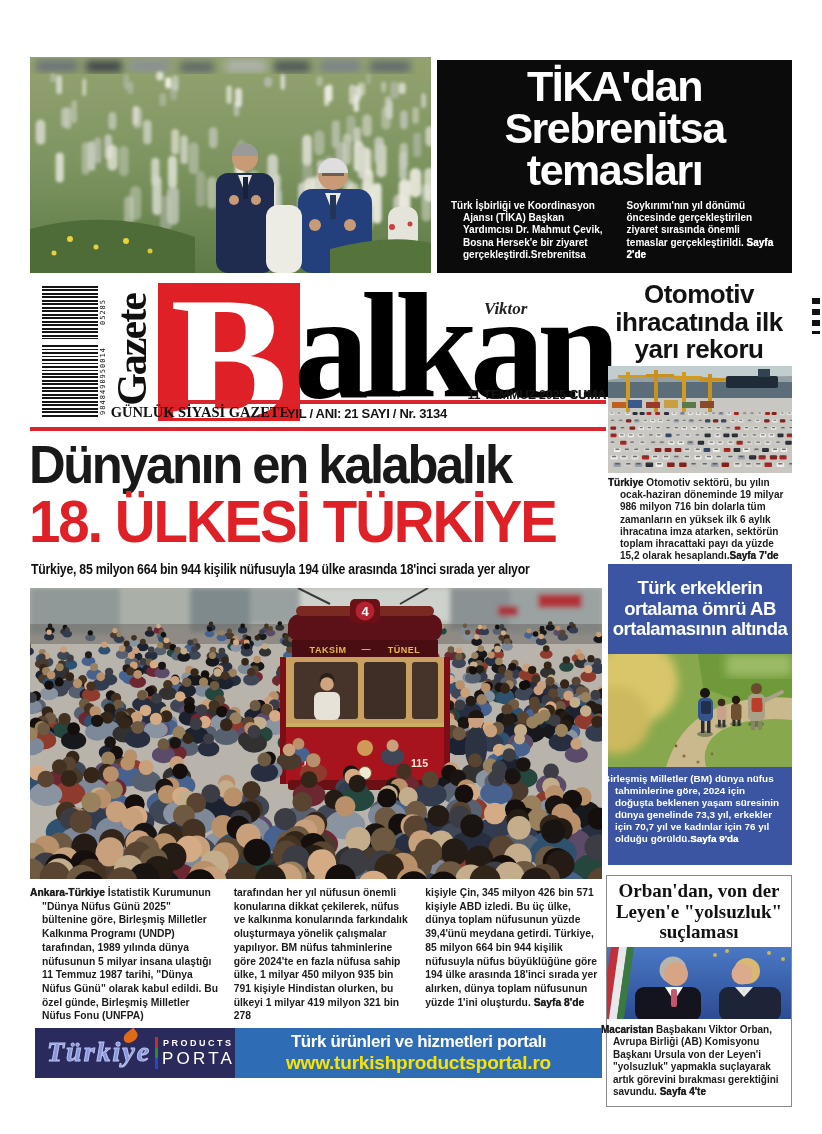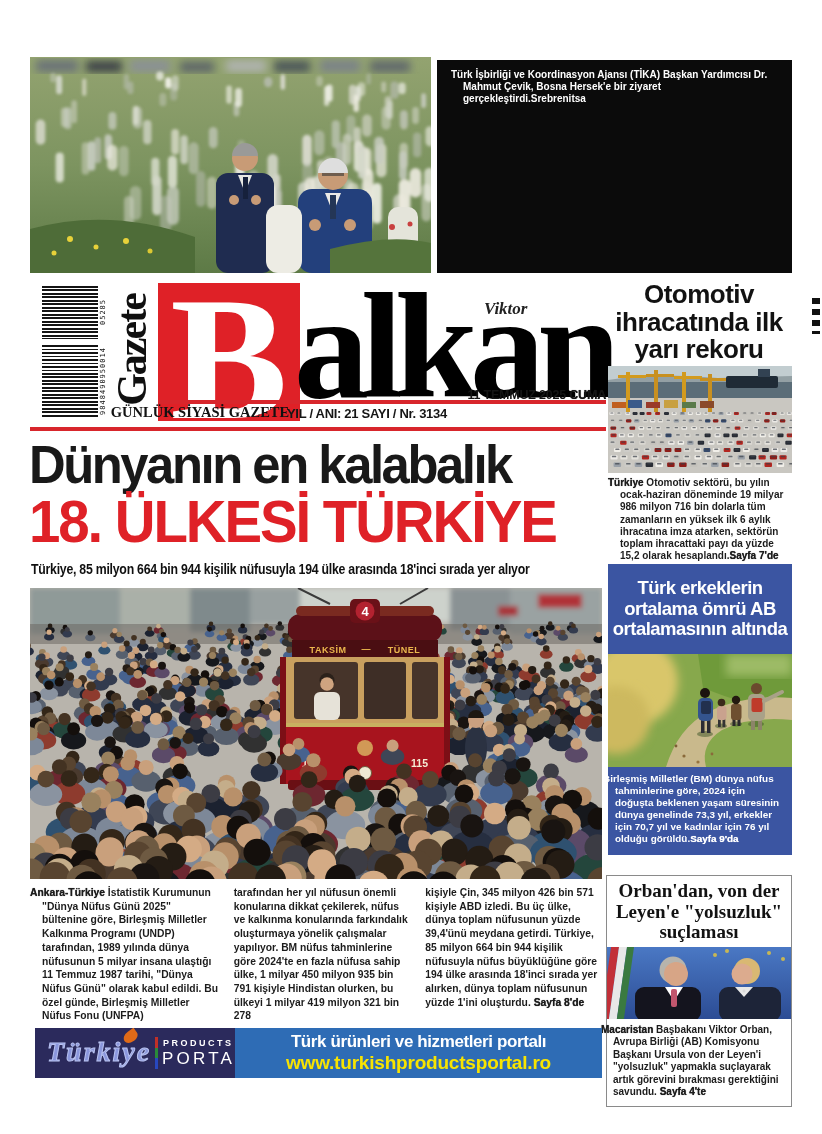--- a/index.html
+++ b/index.html
@@ -47,21 +47,21 @@
 .ph-crowd{left:30px;top:588px}
 .lead-cols{left:30px;top:886px;width:572px;display:flex;gap:15px}
 .lead-cols p{flex:1;font-size:10.3px;line-height:13.7px}
 
 
 .oto-h{left:606px;top:281px;width:186px;text-align:center;font-family:Liberation Sans, sans-serif;font-weight:bold;font-size:26px;line-height:27.5px;letter-spacing:-.5px;color:#121212}
 .ph-port{left:608px;top:366px}
 .oto-p{left:608px;top:477px;width:184px;font-size:10px;line-height:12.2px}
 .life-h{left:608px;top:564px;width:184px;height:90px;background:#3b55a2;color:#fff;display:flex;align-items:center;justify-content:center;text-align:center;font-weight:bold;font-size:18.5px;line-height:20.5px;letter-spacing:-.5px;padding:0 4px}
 .ph-fam{left:608px;top:654px}
-.life-p{left:608px;top:767px;width:184px;height:88px;background:#3b55a2;color:#fff;padding:6px 7px 0;font-size:9.9px;line-height:11.9px}
+.life-p{left:608px;top:767px;width:184px;height:98px;background:#3b55a2;color:#fff;padding:6px 7px 0;font-size:9.9px;line-height:11.9px}
 .orban{left:606px;top:875px;width:186px;border:1px solid #8a8a8a;background:#fff}
 .orban-h{padding:5px 4px 4px;text-align:center;font-family:"Liberation Serif",serif;font-weight:bold;font-size:19px;line-height:20.5px;color:#121212}
 .orban-p{padding:5px 6px 7px;font-size:10px;line-height:12.6px}
 
 
 .banner{left:35px;top:1028px;width:567px;height:50px;display:flex}
 .banner-logo{width:200px;background:#2b2a5c;position:relative;overflow:hidden}
 .tp-script{position:absolute;left:12px;top:8px;font-family:"Liberation Serif",serif;font-style:italic;font-weight:bold;font-size:28px;letter-spacing:2px;color:#8a96dc;-webkit-text-stroke:1px #b8c2f0}
 .tp-flame{position:absolute;left:88px;top:3px;width:15px;height:11px;background:#e06a18;border-radius:70% 0 60% 60%;transform:rotate(-35deg)}
 .tp-bar{position:absolute;left:120px;top:9px;width:3px;height:32px;background:linear-gradient(#c03028 0 34%,#2a8a3a 34% 67%,#2848c0 67% 100%)}
@@ -241,22 +241,28 @@
         <circle cx="66" cy="190" r="2.5" fill="#e8d23a"></circle>
       <circle cx="96" cy="184" r="3" fill="#e8d23a"></circle>
         <circle cx="120" cy="194" r="2.5" fill="#dcc832"></circle>
       <circle cx="24" cy="196" r="2.5" fill="#e8d23a"></circle>
         <circle cx="362" cy="170" r="3" fill="#c84040"></circle>
         <circle cx="380" cy="167" r="2.5" fill="#c84040"></circle>
     </g>
   </svg>
 
   <section class="abs tika">
+    <h1 class="tika-h">
+      <span>TİKA'dan</span>
+      <span>Srebrenitsa</span>
+      <span>temasları</span>
+    </h1>
     <div class="tika-cols">
       <p class="hang">Türk İşbirliği ve Koordinasyon Ajansı (TİKA) Başkan Yardımcısı Dr. Mahmut Çevik, Bosna Hersek'e bir ziyaret gerçekleştirdi.Srebrenitsa</p>
+      <p><span>Soykırımı'nın yıl dönümü öncesinde gerçekleştirilen ziyaret sırasında önemli temaslar gerçekleştirildi. </span><b class="pg">Sayfa 2'de</b></p>
     </div>
   </section>
 
   <header>
     <div class="abs barcode">
       <div class="bc bc1"></div>
       <div class="bc bc2"></div>
       <div class="bcd bcd1">05285</div>
       <div class="bcd bcd2">9848490950014</div>
     </div>

